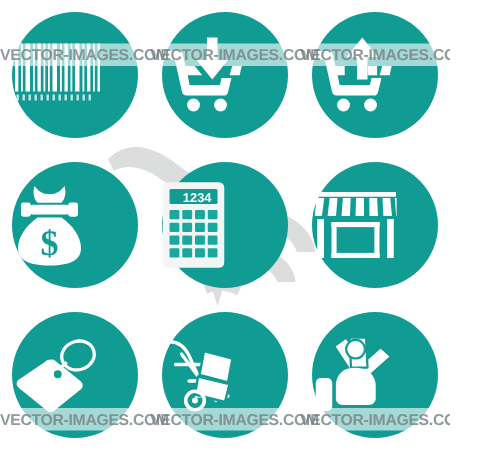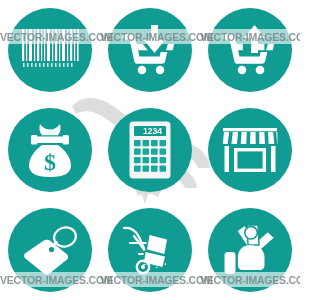--- a/index.html
+++ b/index.html
@@ -46,21 +46,21 @@
     display: flex;
     align-items: center;
     justify-content: center;
   }
   .icon-disc {
     width: 84px;
     height: 84px;
     border-radius: 50%;
     display: flex;
     align-items: center;
-    justify-content: center;
+    justify-content: flex-start;
     position: relative;
   }
   .icon-disc svg { display: block; }
 
   
   .wm-band {
     position: absolute;
     left: 0;
     width: 300px;
     height: 15px;

